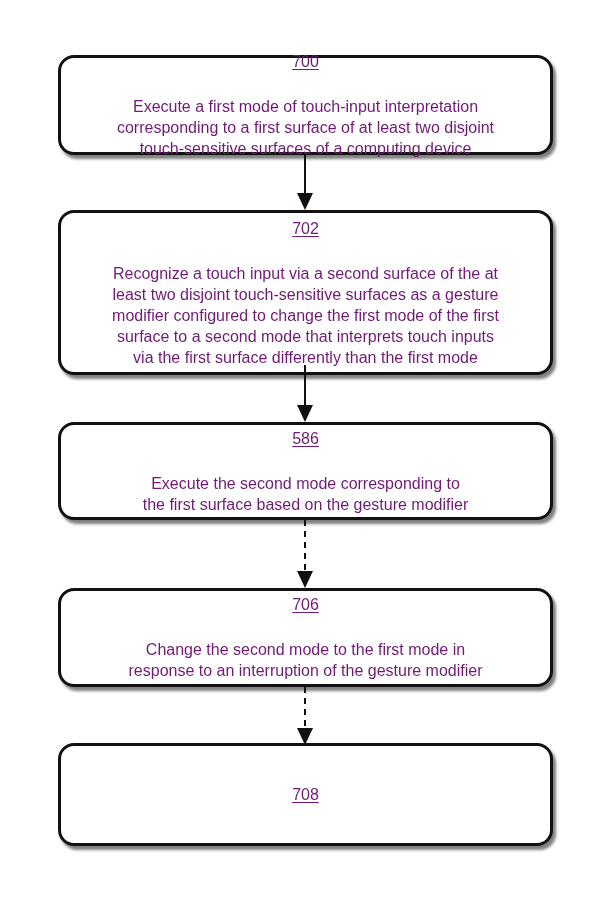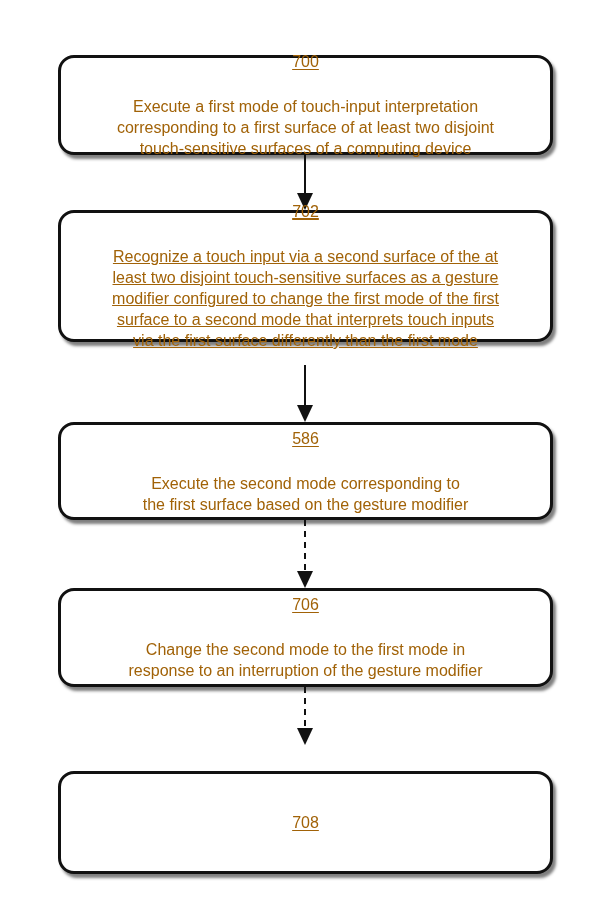--- a/index.html
+++ b/index.html
@@ -6,21 +6,21 @@
     margin: 0;
     padding: 0;
     background: #ffffff;
   }
   .page {
     position: relative;
     width: 603px;
     height: 900px;
     background: #ffffff;
     font-family: "Liberation Sans", "DejaVu Sans", sans-serif;
-    color: #a16207;
+    color: #701a75;
     overflow: hidden;
   }
   .flow-box {
     position: absolute;
     left: 58px;
     width: 495px;
     box-sizing: border-box;
     background: #ffffff;
     border: 3px solid #111111;
     border-radius: 16px;
@@ -69,24 +69,24 @@
     left: 0;
     bottom: 0;
     width: 0;
     height: 0;
     border-left: 8px solid transparent;
     border-right: 8px solid transparent;
     border-top: 17px solid #111111;
   }
   
   #box-0 { top: 55px;  height: 100px; }
-  #box-1 { top: 210px; height: 132px; text-decoration: underline; }
+  #box-1 { top: 210px; height: 165px; }
   #box-2 { top: 422px; height: 98px;  }
   #box-3 { top: 588px; height: 99px;  }
-  #box-4 { top: 771px; height: 103px; }
+  #box-4 { top: 743px; height: 103px; }
   #conn-0 { top: 155px; height: 55px; }
   #conn-1 { top: 365px; height: 57px; }
   #conn-2 { top: 520px; height: 68px; }
   #conn-3 { top: 687px; height: 58px; }
   #conn-0 .line { height: 40px; }
   #conn-1 .line { height: 42px; }
   #conn-2 .line { height: 53px; }
   #conn-3 .line { height: 43px; }
 </style>
 </head>

